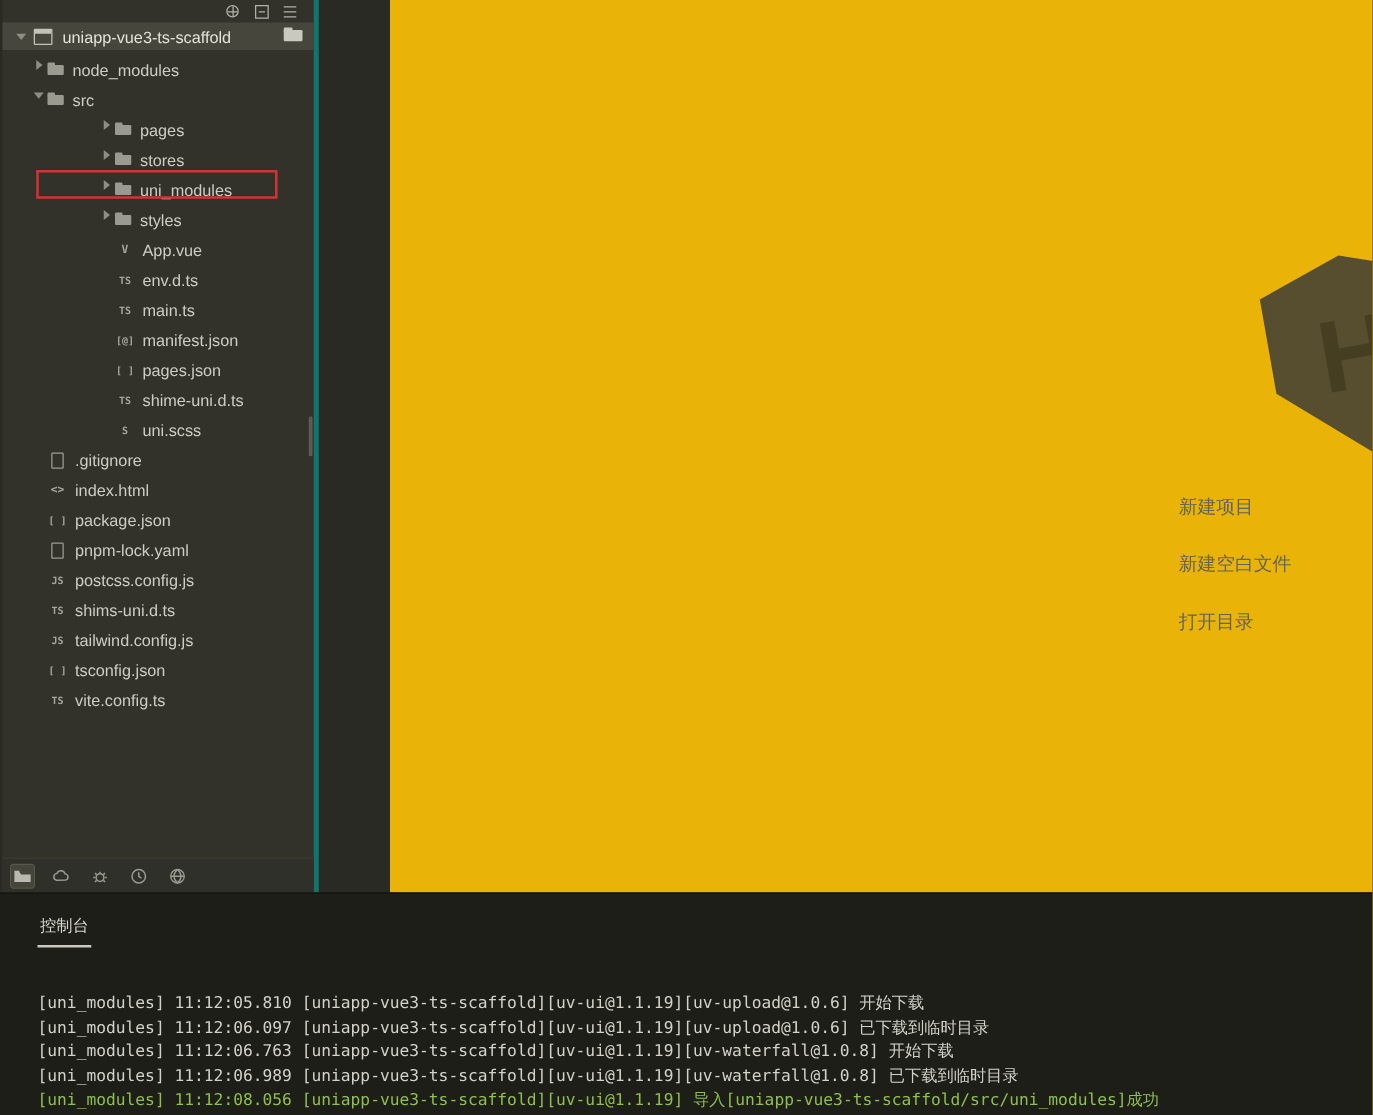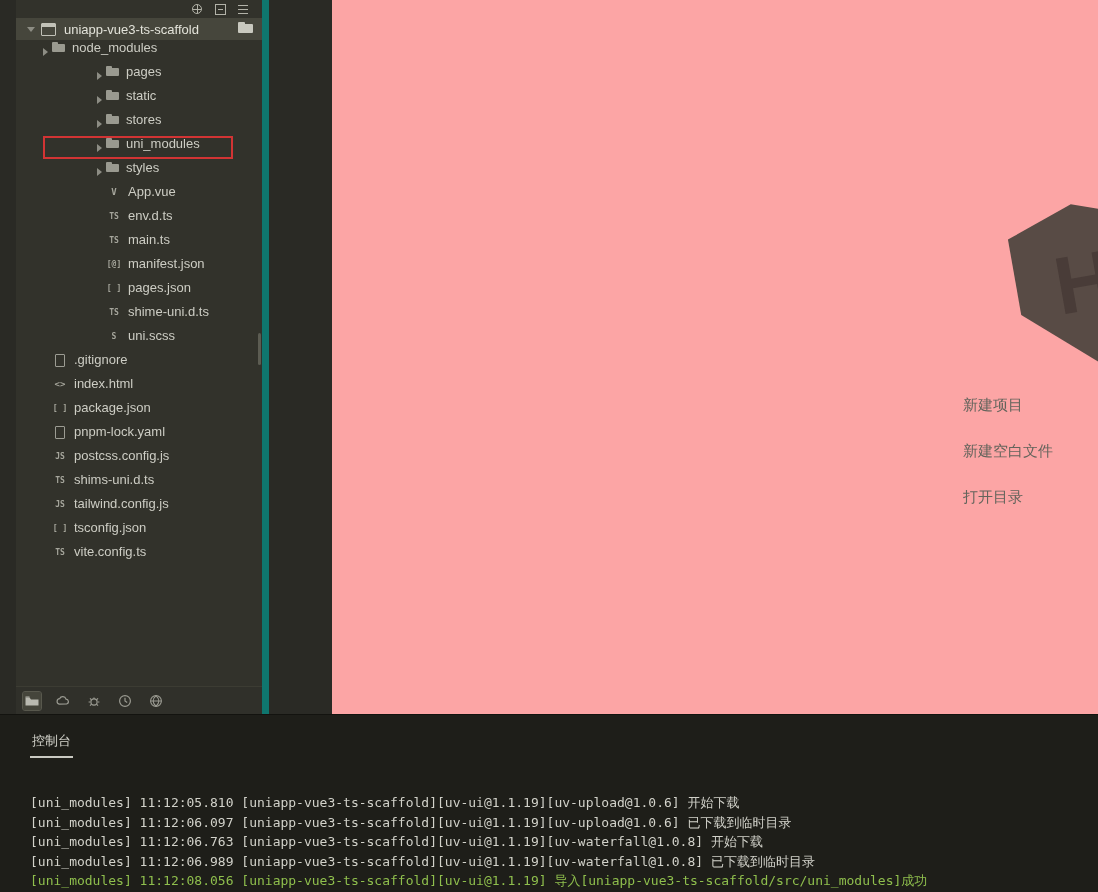--- a/index.html
+++ b/index.html
@@ -4,22 +4,22 @@
 <style>
   html,body{margin:0;padding:0}
   body{
     width:1098px;height:892px;position:relative;overflow:hidden;
     background:#2a2a25;font-family:"Liberation Sans",sans-serif;
     -webkit-font-smoothing:antialiased;
   }
 
   
   .sidebar{
-    position:absolute;left:16px;top:0;width:253px;height:714px;
-    background:#32322b;border-right:7px solid #0f766e;box-sizing:border-box;
+    position:absolute;left:2px;top:0;width:253px;height:714px;
+    background:#32322b;border-right:4px solid #0f766e;box-sizing:border-box;
   }
   .sidebar-toolbar{
     position:absolute;top:0;left:0;right:0;height:18px;
     display:flex;justify-content:flex-end;align-items:center;gap:9px;padding-right:12px;
   }
   .tb-icon{width:14px;height:14px;position:relative;display:inline-block;cursor:pointer}
   .tb-locate::before{content:"";position:absolute;left:2px;top:2px;width:8px;height:8px;border:1px solid #b2b2a8;border-radius:50%}
   .tb-locate::after{content:"";position:absolute;left:3px;top:3px;width:8px;height:8px;
     background:linear-gradient(#b2b2a8,#b2b2a8) center/1px 100% no-repeat,
                linear-gradient(#b2b2a8,#b2b2a8) center/100% 1px no-repeat}
@@ -36,21 +36,21 @@
   .project-name{font-size:13px;color:#e3e3da;margin-left:8px;white-space:nowrap}
   .icon-app{width:13px;height:11px;border:1px solid #c2c2b8;border-radius:1px;position:relative;margin-left:3px;flex:none}
   .icon-app::before{content:"";position:absolute;left:0;right:0;top:0;height:3px;background:#c2c2b8}
   .proj-folder{position:absolute;right:9px;top:4px}
   .proj-folder::before{content:"";position:absolute;left:0;top:0;width:7px;height:3px;background:#c9c9bf;border-radius:1px 1px 0 0}
   .proj-folder::after{content:"";position:absolute;left:0;top:2px;width:15px;height:9px;background:#c9c9bf;border-radius:1px}
   .proj-folder{width:15px;height:12px}
 
   
   .tree{position:absolute;top:40px;left:0;right:0}
-  .tree-row{height:24px;display:flex;align-items:flex-start;position:relative;cursor:pointer;box-sizing:border-box}
+  .tree-row{height:24px;display:flex;align-items:flex-end;position:relative;cursor:pointer;box-sizing:border-box}
   .tree-row.lvl1{padding-left:22px}
   .tree-row.lvl2{padding-left:76px}
   .tree-label{font-size:13px;color:#cdcdc4;margin-left:6px;white-space:nowrap}
   .chev{width:14px;height:24px;display:flex;align-items:center;justify-content:center;flex:none}
   .chev::before{content:"";width:0;height:0}
   .chev.right::before{border-left:5px solid #8d8d84;border-top:4px solid transparent;border-bottom:4px solid transparent}
   .chev.down::before{border-top:5px solid #8d8d84;border-left:4px solid transparent;border-right:4px solid transparent}
   .chev-spacer{width:14px;flex:none}
   .icon-folder{width:14px;height:16px;position:relative;flex:none}
   .icon-folder::before{content:"";position:absolute;left:0;top:2px;width:6px;height:3px;background:#9a9a90;border-radius:1px 1px 0 0}
@@ -69,21 +69,21 @@
   
   .sidebar-bottom{
     position:absolute;bottom:0;left:0;right:0;height:28px;border-top:1px solid #3c3c33;
     display:flex;align-items:center;gap:13px;padding-left:7px;box-sizing:border-box;background:#30302a;
   }
   .sb-icon{width:18px;height:18px;display:flex;align-items:center;justify-content:center;cursor:pointer;border-radius:2px}
   .sb-icon.active{background:#45453b;outline:1px solid #58584d}
   .sb-icon svg{display:block}
 
   
-  .editor{position:absolute;left:332px;top:0;right:0;height:714px;background:#fca5a5;overflow:hidden}
+  .editor{position:absolute;left:312px;top:0;right:0;height:714px;background:#eab308;overflow:hidden}
   .watermark{position:absolute;right:-72px;top:198px;transform:rotate(-10deg);opacity:.85}
   .quick-links{position:absolute;left:631px;top:396px}
   .quick-link{font-size:15px;color:#64645c;margin-bottom:27px;cursor:pointer;white-space:nowrap}
 
   
   .console{
     position:absolute;left:0;top:714px;width:1098px;height:178px;
     background:#1e1e19;border-top:1px solid #13130f;box-sizing:border-box;
   }
   .console-tab{
@@ -113,29 +113,29 @@
     <span class="project-name">uniapp-vue3-ts-scaffold</span>
     <span class="proj-folder"></span>
   </div>
 
   <div class="tree">
       <div class="tree-row lvl1">
         <span class="chev right"></span>
         <span class="icon-folder"></span>
         <span class="tree-label">node_modules</span>
       </div>
+      <div class="tree-row lvl1">
+        <span class="chev down"></span>
+        <span class="icon-folder"></span>
+        <span class="tree-label">src</span>
+      </div>
       <div class="tree-row lvl2">
         <span class="chev right"></span>
         <span class="icon-folder"></span>
         <span class="tree-label">pages</span>
-      </div>
-      <div class="tree-row lvl2">
-        <span class="chev right"></span>
-        <span class="icon-folder"></span>
-        <span class="tree-label">static</span>
       </div>
       <div class="tree-row lvl2">
         <span class="chev right"></span>
         <span class="icon-folder"></span>
         <span class="tree-label">stores</span>
       </div>
       <div class="tree-row lvl2 highlighted">
         <span class="chev right"></span>
         <span class="icon-folder"></span>
         <span class="tree-label">uni_modules</span>

